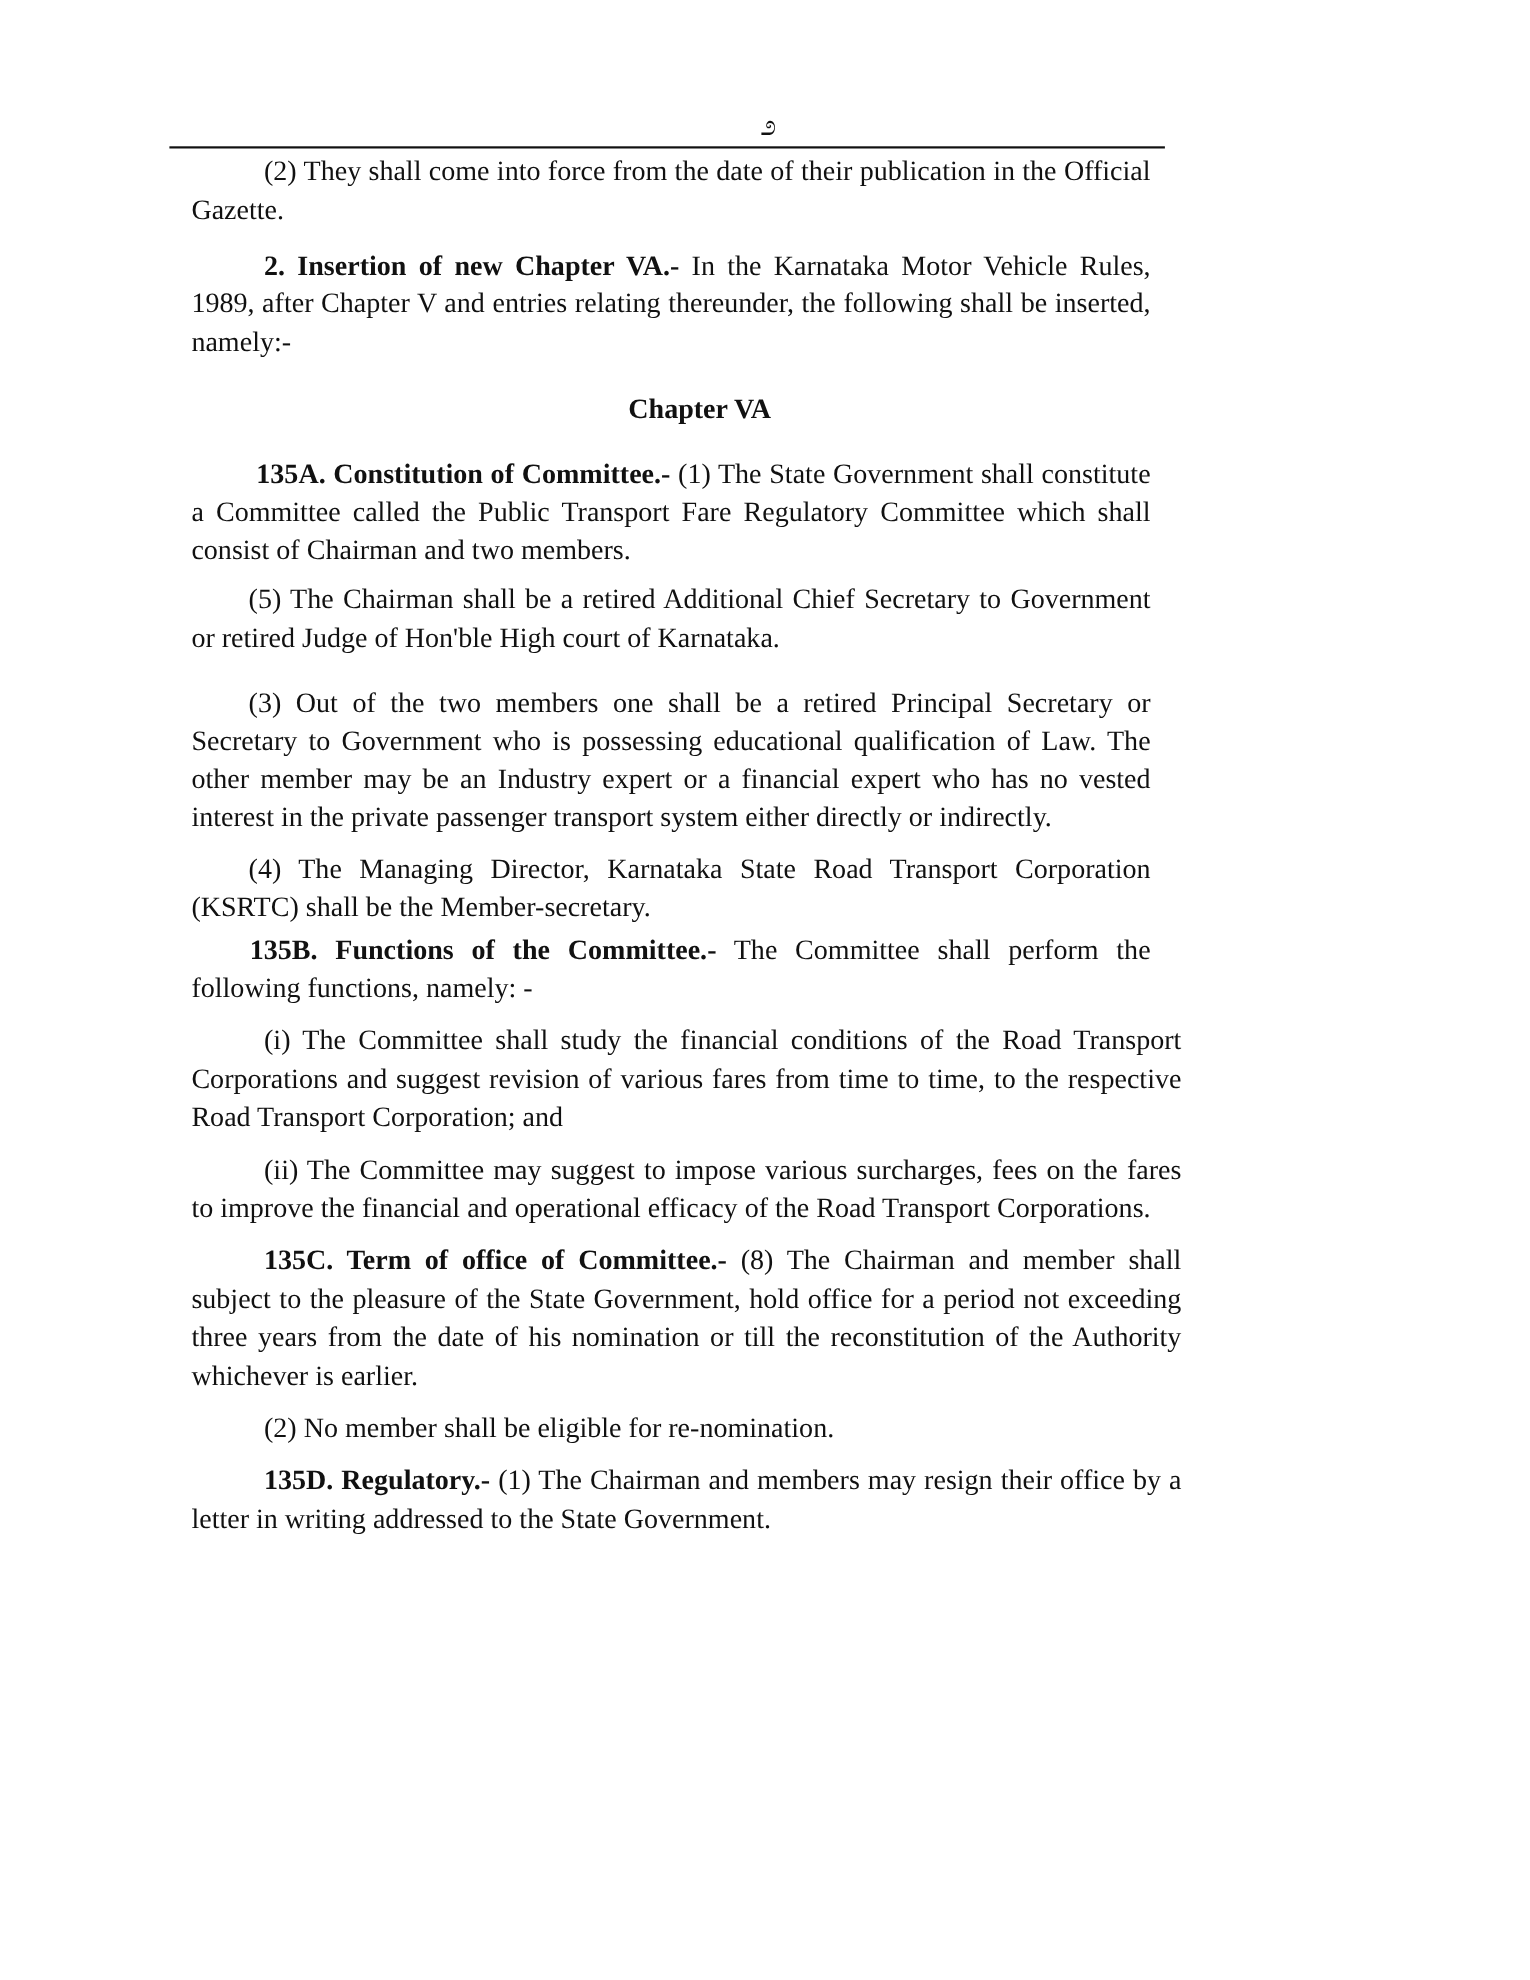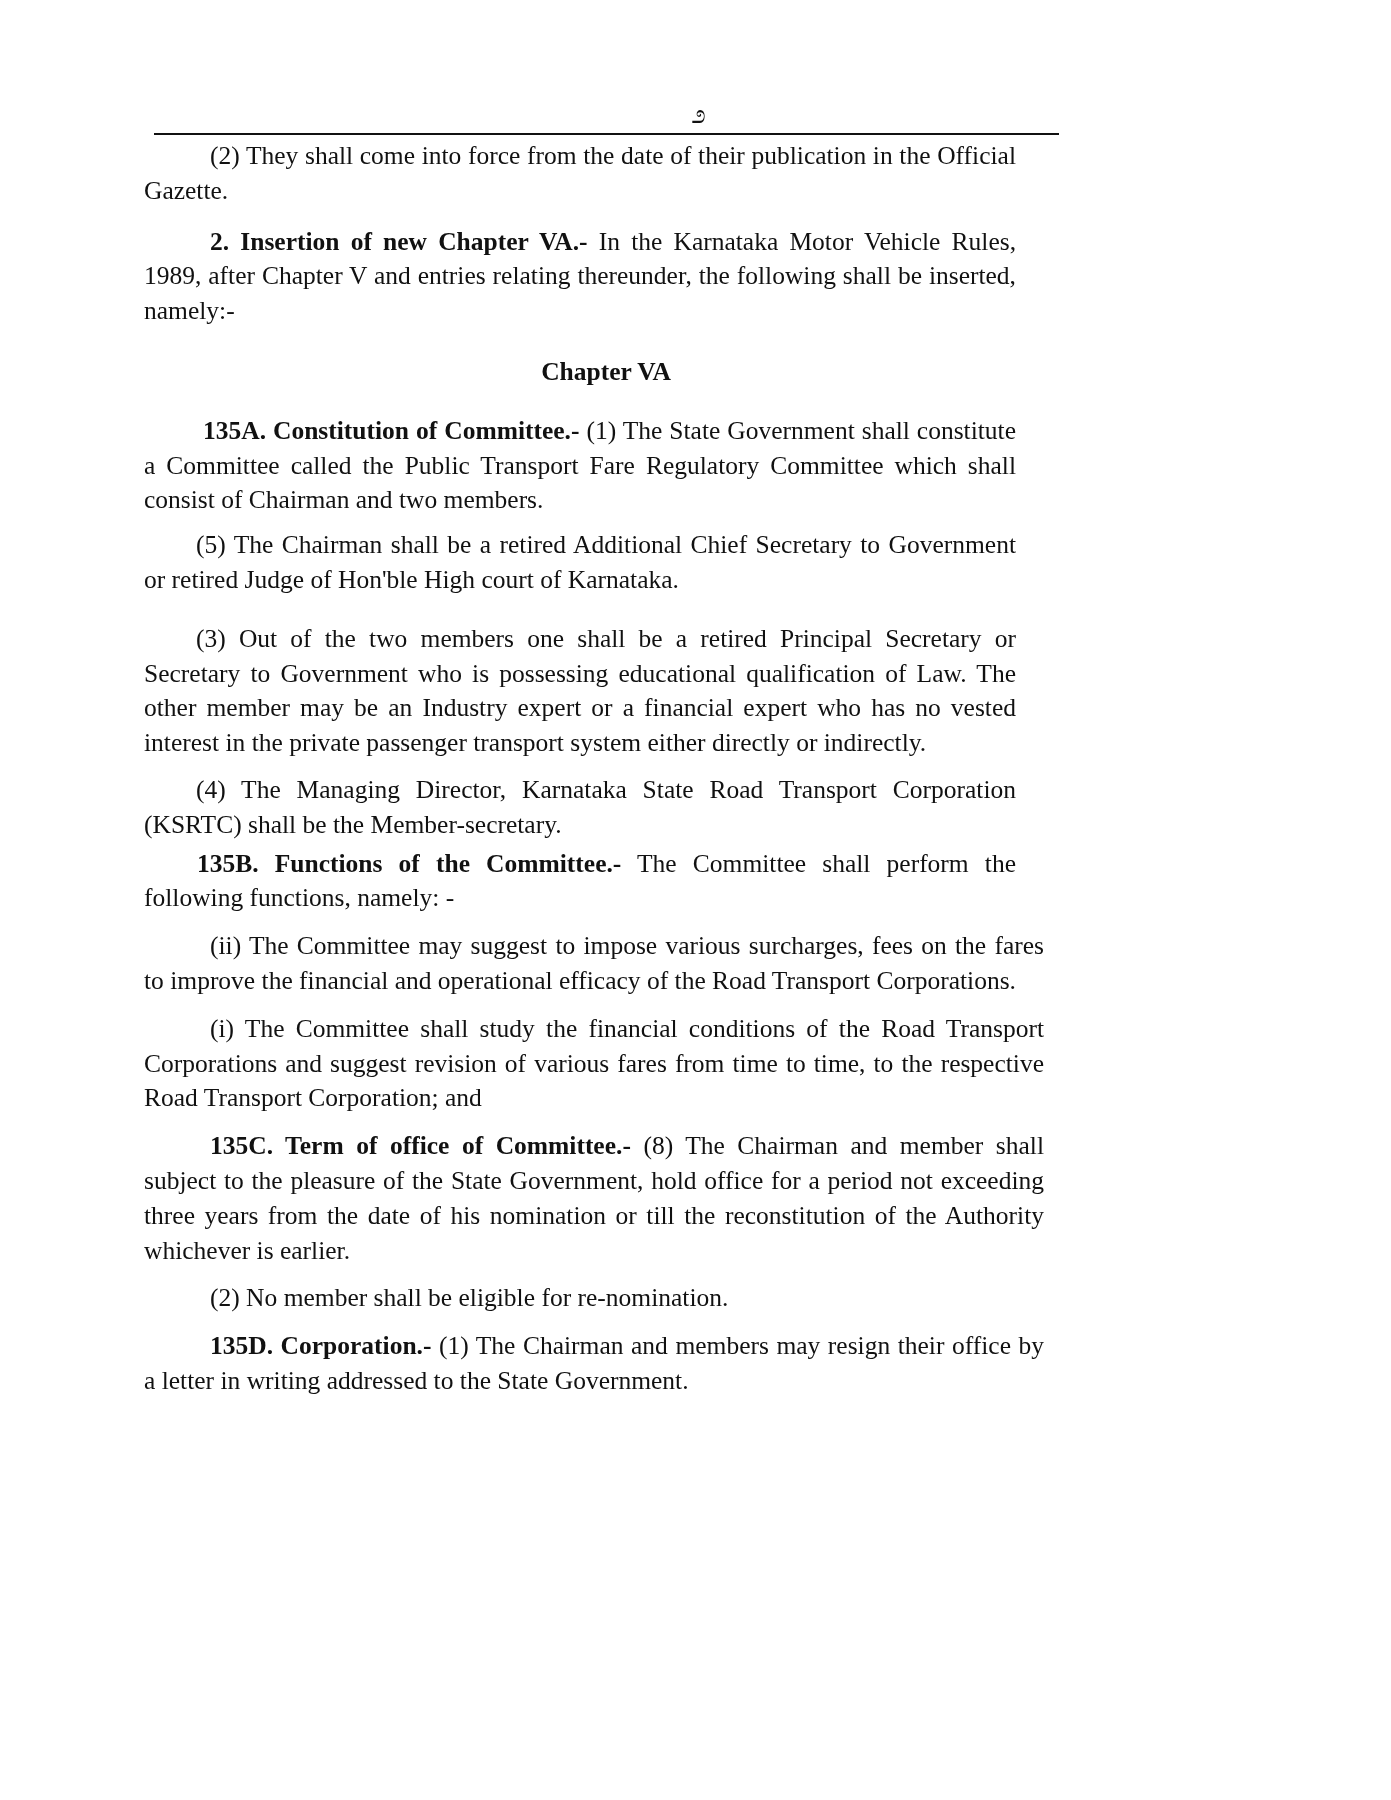--- a/index.html
+++ b/index.html
@@ -33,21 +33,21 @@
       position: absolute;
       top: 133px;
       left: 154px;
       width: 905px;
       height: 0;
       border-top: 2px solid #111111;
     }
     .content {
       position: absolute;
       top: 139px;
-      left: 144px;
+      left: 174px;
       width: 900px;
       font-size: 25.5px;
       line-height: 34.8px;
     }
     .para {
       margin: 0;
       text-align: justify;
     }
     .para b {
       font-weight: bold;
@@ -92,23 +92,23 @@
   <p class="para" id="p-135a-1"><b>135A. Constitution of Committee.-</b><span> (1) The State Government shall constitute a Committee called the Public Transport Fare Regulatory Committee which shall consist of Chairman and two members.</span></p>
 
   <p class="para" id="p-135a-2">(5) The Chairman shall be a retired Additional Chief Secretary to Government or retired Judge of Hon'ble High court of Karnataka.</p>
 
   <p class="para" id="p-135a-3">(3) Out of the two members one shall be a retired Principal Secretary or Secretary to Government who is possessing educational qualification of Law.  The other member may be an Industry expert or a financial expert who has no vested interest in the private passenger transport system either directly or indirectly.</p>
 
   <p class="para" id="p-135a-4">(4) The Managing Director, Karnataka State Road Transport Corporation (KSRTC) shall be the Member-secretary.</p>
 
   <p class="para" id="p-135b"><b>135B. Functions of the Committee.-</b><span> The Committee shall perform the following functions, namely: -</span></p>
 
+  <p class="para" id="p-135b-i">(i) The Committee shall study the financial conditions of the Road Transport Corporations and suggest revision of various fares from time to time, to the respective Road Transport Corporation; and</p>
+
   <p class="para" id="p-135b-ii">(ii) The Committee may suggest to impose various surcharges, fees on the fares to improve the financial and operational efficacy of the Road Transport Corporations.</p>
-
-  <p class="para" id="p-135b-i">(i) The Committee shall study the financial conditions of the Road Transport Corporations and suggest revision of various fares from time to time, to the respective Road Transport Corporation; and</p>
 
   <p class="para" id="p-135c-1"><b>135C. Term of office of Committee.-</b><span> (8) The Chairman and member shall subject to the pleasure of the State Government, hold office for a period not exceeding three years from the date of his nomination or till the reconstitution of the Authority whichever is earlier.</span></p>
 
   <p class="para" id="p-135c-2">(2) No member shall be eligible for re-nomination.</p>
 
-  <p class="para" id="p-135d-1"><b>135D. Corporation.-</b><span> (1) The Chairman and members may resign their office by a letter in writing addressed to the State Government.</span></p>
+  <p class="para" id="p-135d-1"><b>135D. Regulatory.-</b><span> (1) The Chairman and members may resign their office by a letter in writing addressed to the State Government.</span></p>
 
 </div>
 
 </body></html>

